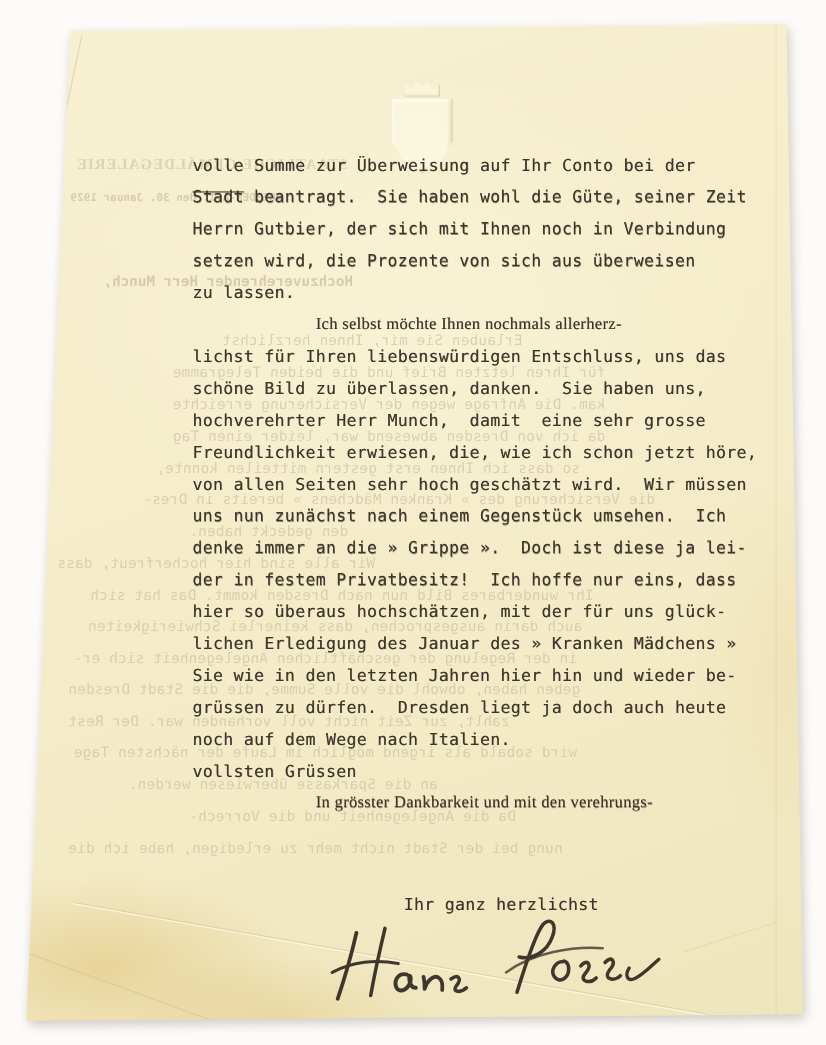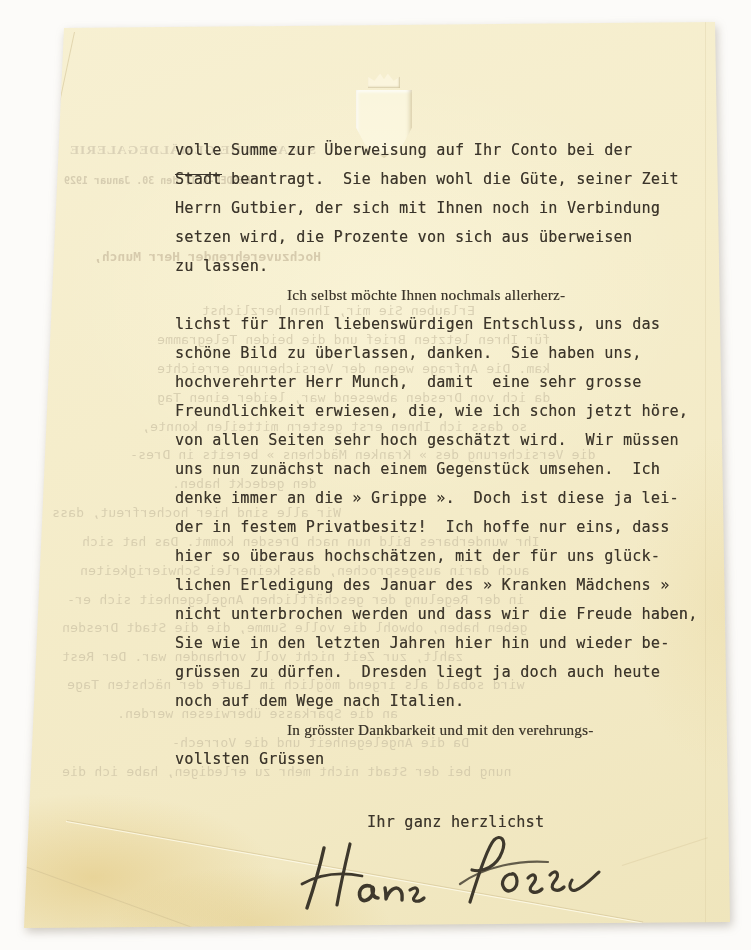--- a/index.html
+++ b/index.html
@@ -113,26 +113,25 @@
       <div class="tl">lichst für Ihren liebenswürdigen Entschluss, uns das</div>
       <div class="tl">schöne Bild zu überlassen, danken.  Sie haben uns,</div>
       <div class="tl">hochverehrter Herr Munch,  damit  eine sehr grosse</div>
       <div class="tl">Freundlichkeit erwiesen, die, wie ich schon jetzt höre,</div>
       <div class="tl">von allen Seiten sehr hoch geschätzt wird.  Wir müssen</div>
       <div class="tl">uns nun zunächst nach einem Gegenstück umsehen.  Ich</div>
       <div class="tl">denke immer an die » Grippe ».  Doch ist diese ja lei-</div>
       <div class="tl">der in festem Privatbesitz!  Ich hoffe nur eins, dass</div>
       <div class="tl">hier so überaus hochschätzen, mit der für uns glück-</div>
       <div class="tl">lichen Erledigung des Januar des » Kranken Mädchens »</div>
-      <div class="tl">nicht unterbrochen werden und dass wir die Freude haben,</div>
       <div class="tl">Sie wie in den letzten Jahren hier hin und wieder be-</div>
       <div class="tl">grüssen zu dürfen.  Dresden liegt ja doch auch heute</div>
       <div class="tl">noch auf dem Wege nach Italien.</div>
+      <div class="tl">vollsten Grüssen</div>
       <div class="tl ind">In grösster Dankbarkeit und mit den verehrungs-</div>
-      <div class="tl">vollsten Grüssen</div>
     </div>
 
     <div class="valediction">Ihr ganz herzlichst</div>
 
     <svg class="signature" viewBox="0 0 310 96" fill="none" stroke="#2f2a20" stroke-linecap="round" stroke-linejoin="round" opacity="0.92">
       <title>Hans Posse</title>
 
       <path d="M24,16 C20,34 13,58 7,76" stroke-width="3.4"></path>
       <path d="M50,12 C45,33 40,56 37,73" stroke-width="3.2"></path>
       <path d="M2,52 C20,42 42,40 62,44" stroke-width="2.8"></path>

